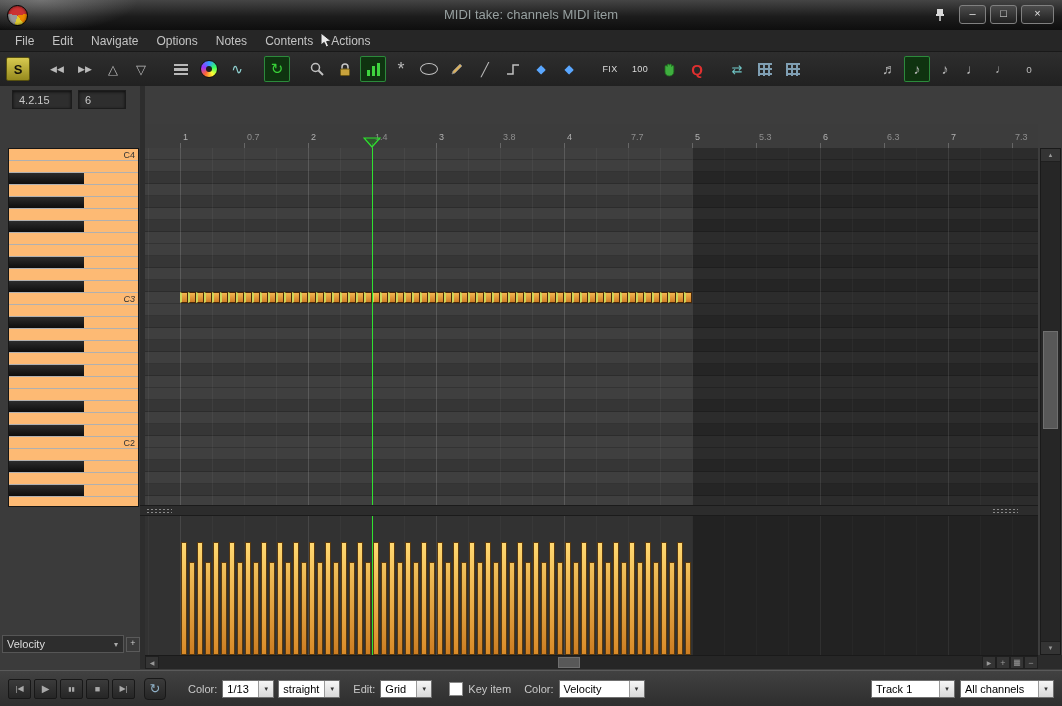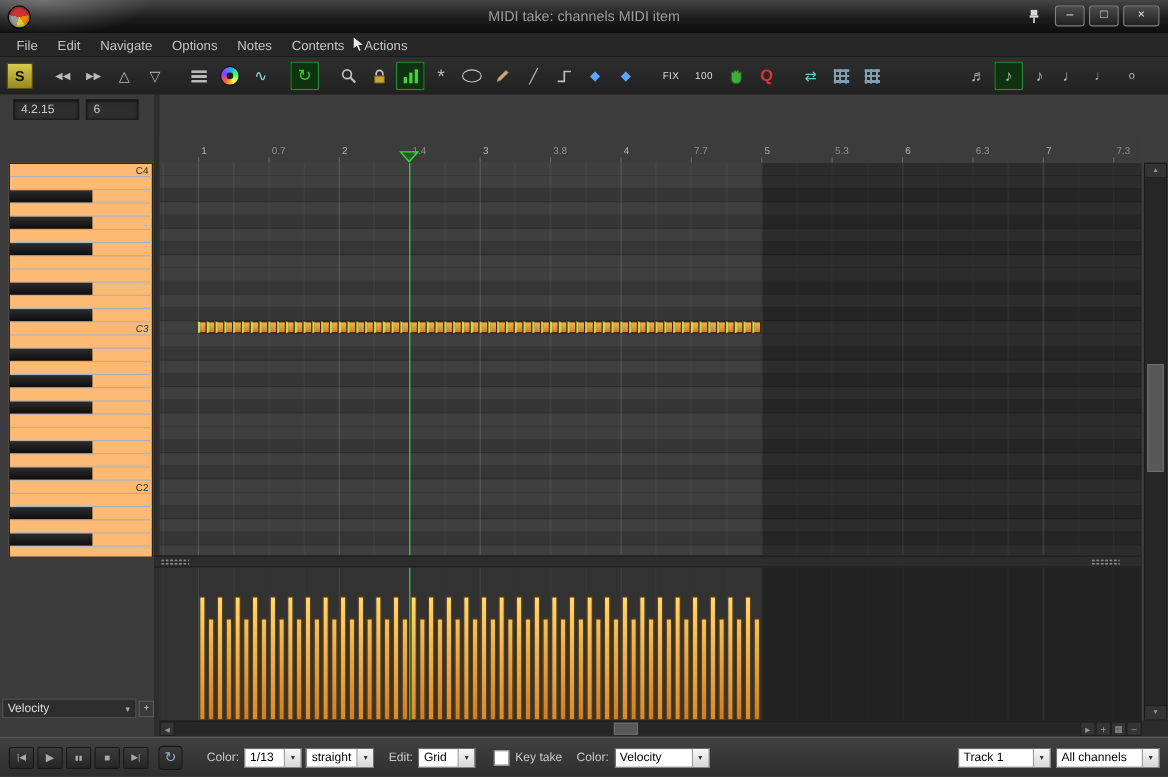--- a/index.html
+++ b/index.html
@@ -591,21 +591,21 @@
     <div class="wsel" style="width:62px;margin-left:4px;">
       <span class="v">straight</span>
       <span class="a">▾</span>
     </div>
     <span class="tlabel" style="margin-left:13px;">Edit:</span>
     <div class="wsel" style="width:52px;margin-left:5px;">
       <span class="v">Grid</span>
       <span class="a">▾</span>
     </div>
     <span class="chk" style="margin-left:17px;"></span>
-    <span class="tlabel" style="margin-left:5px;">Key take</span>
+    <span class="tlabel" style="margin-left:5px;">Key item</span>
     <span class="tlabel" style="margin-left:13px;">Color:</span>
     <div class="wsel" style="width:86px;margin-left:5px;">
       <span class="v">Velocity</span>
       <span class="a">▾</span>
     </div>
     <div class="wsel" style="width:84px;margin-left:auto;">
       <span class="v">Track 1</span>
       <span class="a">▾</span>
     </div>
     <div class="wsel" style="width:94px;margin-left:5px;">

